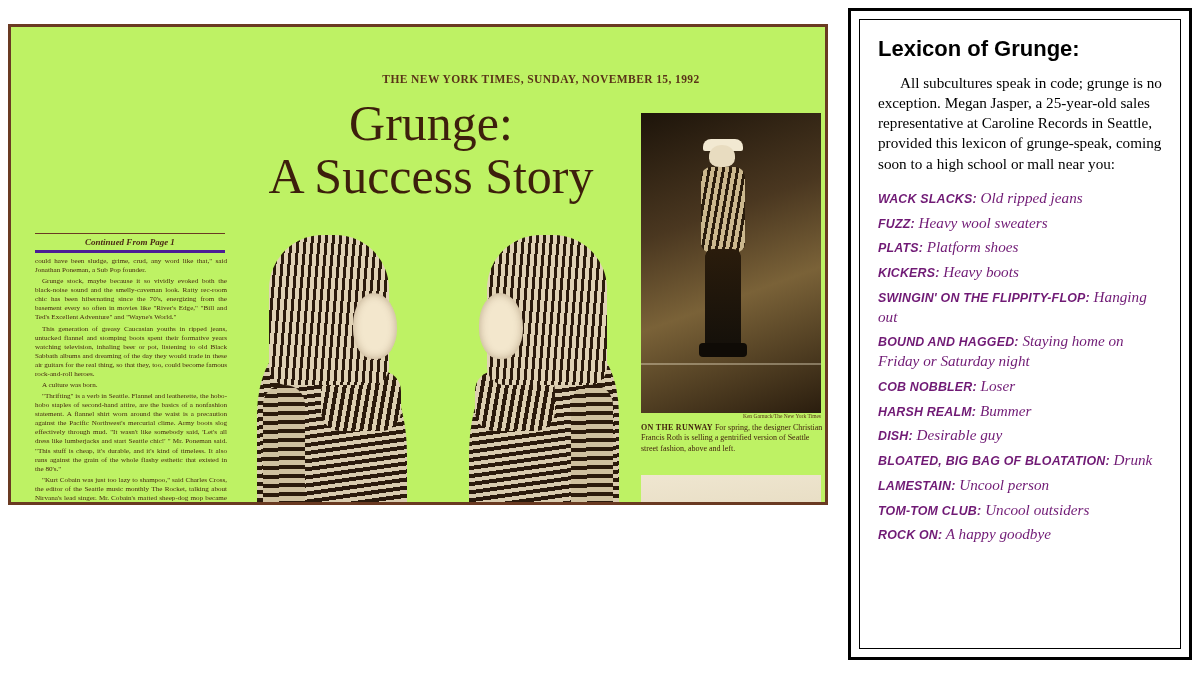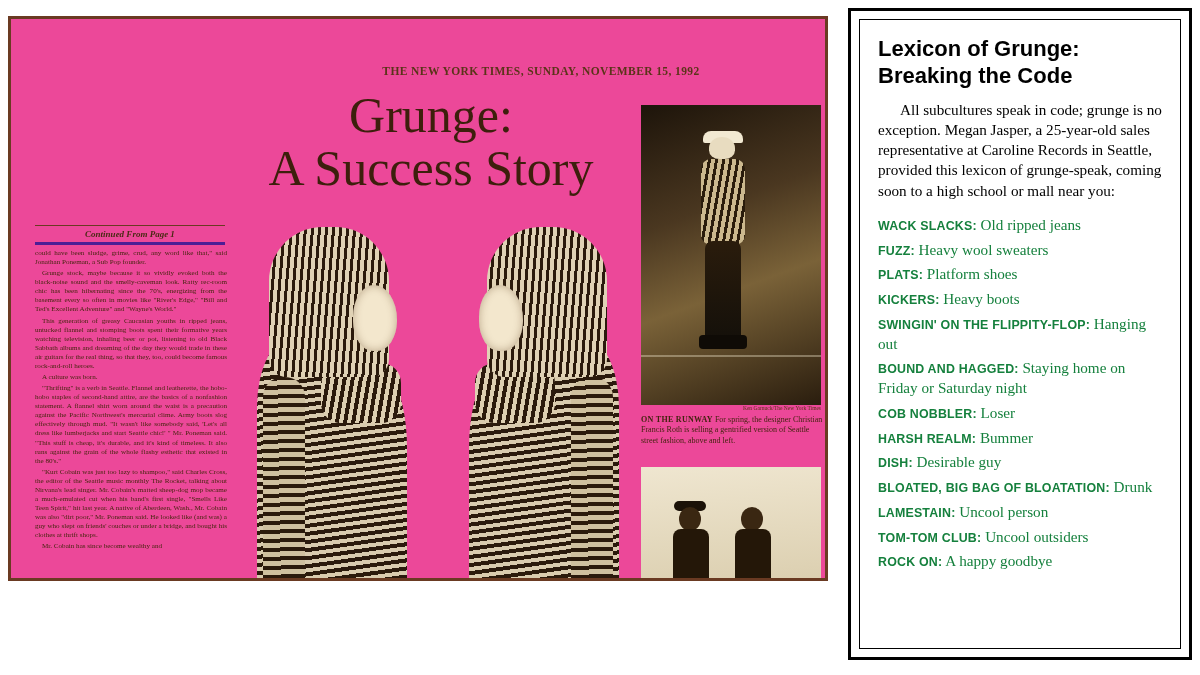--- a/index.html
+++ b/index.html
@@ -17,24 +17,24 @@
     position: relative;
     width: 1200px;
     height: 675px;
     background: #ffffff;
   }
 
   
   .clipping {
     position: absolute;
     left: 8px;
-    top: 16px;
+    top: 24px;
     width: 820px;
-    height: 565px;
-    background: #ec4899;
+    height: 481px;
+    background: #bef264;
     border: 3px solid #6a3a22;
     box-sizing: border-box;
     overflow: hidden;
     color: #4a2a14;
   }
   .clipping-inner {
     position: absolute;
     left: 10px;
     top: 8px;
     right: 10px;
@@ -341,21 +341,22 @@
     margin: 0 0 14px 0;
     color: #000;
     text-align: left;
   }
   .lex-list { margin: 0; padding: 0; list-style: none; }
   .lex-entry {
     font-family: "Liberation Serif", serif;
     font-size: 15.2px;
     line-height: 1.30;
     margin: 0 0 5px 0;
-    color: #15803d;
+    color: #701a75;
+    font-style: italic;
   }
   .lex-term {
     font-family: "Liberation Sans", sans-serif;
     font-weight: bold;
     font-size: 12.4px;
     letter-spacing: .2px;
     text-transform: uppercase;
   }
 </style>
 </head>
@@ -437,21 +438,20 @@
       </div>
       <div class="photo-bench-credit">Albert Watson</div>
 
     </div>
   </div>
 
   <div class="lexicon">
     <div class="lexicon-inner">
       <h1 class="lex-title">
         <span>Lexicon of Grunge:</span><br>
-        <span>Breaking the Code</span>
       </h1>
 
       <p class="lex-intro">All subcultures speak in code; grunge is no exception. Megan Jasper, a 25-year-old sales representative at Caroline Records in Seattle, provided this lexicon of grunge-speak, coming soon to a high school or mall near you:</p>
 
       <ul class="lex-list">
         <li class="lex-entry">
           <span class="lex-term">WACK SLACKS:</span>
           <span>Old ripped jeans</span>
         </li>
         <li class="lex-entry">

